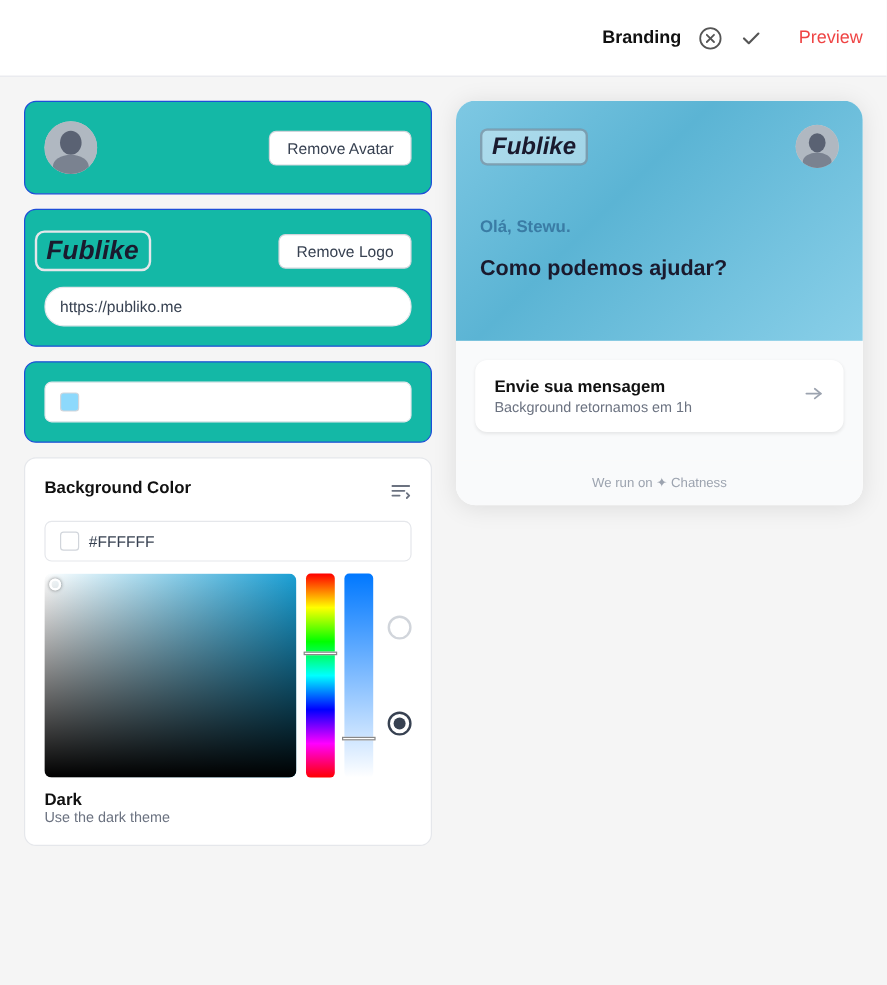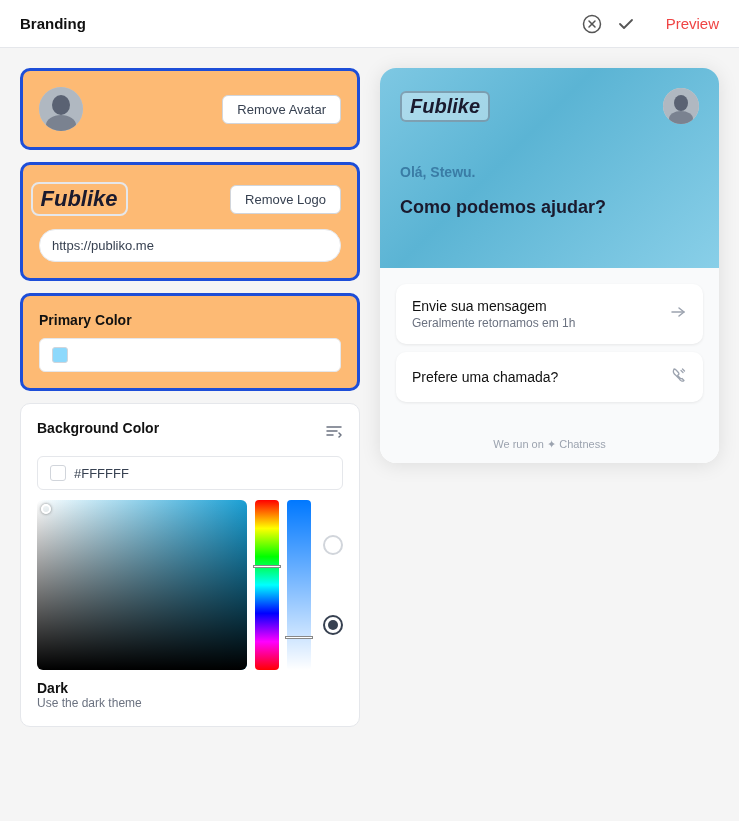--- a/index.html
+++ b/index.html
@@ -10,24 +10,25 @@
       min-height: 821px;
       display: flex;
       flex-direction: column;
     }
 
     
     .header {
       display: flex;
       align-items: center;
       padding: 0 20px;
-      height: 48px;
+      height: 64px;
       background: #fff;
       border-bottom: 1px solid #e5e7eb;
       gap: 12px;
+      text-align: right;
     }
     .header-title {
       font-size: 15px;
       font-weight: 600;
       color: #111;
       flex: 1;
     }
     .header-icons {
       display: flex;
       align-items: center;
@@ -59,23 +60,23 @@
     
     .left-panel {
       width: 340px;
       display: flex;
       flex-direction: column;
       gap: 12px;
       flex-shrink: 0;
     }
 
     .card {
-      background: #fdba74;
+      background: #14b8a6;
       border-radius: 10px;
-      border: 3px solid #1d4ed8;
+      border: 1px solid #1d4ed8;
       padding: 16px;
     }
 
     
     .avatar-card {
       display: flex;
       align-items: center;
       gap: 12px;
     }
     .avatar-img {
@@ -367,21 +368,21 @@
       border-radius: 10px;
       padding: 14px 16px;
       display: flex;
       align-items: center;
       justify-content: space-between;
       margin-bottom: 8px;
       box-shadow: 0 1px 3px rgba(0,0,0,0.08);
     }
     .preview-option-title {
       font-size: 14px;
-      font-weight: 400;
+      font-weight: 700;
       color: #111;
     }
     .preview-option-sub {
       font-size: 12px;
       color: #6b7280;
       margin-top: 2px;
     }
     .preview-icon {
       color: #6b7280;
       font-size: 16px;
@@ -447,21 +448,20 @@
       <div class="logo-row">
         <div class="logo-box">
           <span class="logo-text">Fublike</span>
         </div>
         <button class="remove-btn">Remove Logo</button>
       </div>
       <input class="url-input" value="https://publiko.me" style="">
     </div>
 
     <div class="card">
-      <div class="section-label">Primary Color</div>
       <div class="color-input-row">
         <div class="color-swatch" style="background: #8DD9FC; border: 1px solid #d1d5db;"></div>
       </div>
     </div>
 
     <div class="bg-color-card">
       <div class="section-header">
         <span class="section-label">Background Color</span>
         <span class="section-icon">
           <svg width="18" height="18" viewBox="0 0 18 18" fill="none">
@@ -520,37 +520,27 @@
             </svg>
           </div>
         </div>
         <div class="preview-greeting">Olá, Stewu.</div>
         <div class="preview-question">Como podemos ajudar?</div>
       </div>
       <div class="preview-body">
         <div class="preview-option">
           <div>
             <div class="preview-option-title">Envie sua mensagem</div>
-            <div class="preview-option-sub">Geralmente retornamos em 1h</div>
+            <div class="preview-option-sub">Background retornamos em 1h</div>
           </div>
           <span class="preview-icon">
             <svg width="18" height="18" viewBox="0 0 18 18" fill="none">
               <line x1="3" y1="9" x2="15" y2="9" stroke="#9ca3af" stroke-width="1.5" stroke-linecap="round"></line>
               <polyline points="10,5 15,9 10,13" stroke="#9ca3af" stroke-width="1.5" stroke-linecap="round" stroke-linejoin="round"></polyline>
             </svg>
           </span>
         </div>
-        <div class="preview-option">
-          <div class="preview-option-title">Prefere uma chamada?</div>
-          <span class="preview-icon">
-            <svg width="18" height="18" viewBox="0 0 18 18" fill="none">
-              <path d="M5 3C5 3 4 5 4.5 6.5C5 8 7 9.5 7 9.5L10 12.5C10 12.5 11 14.5 12.5 15C14 15.5 15 14.5 15 14.5L13 12.5C13 12.5 12 13 11.5 12.5L9 10C9 10 8.5 9.5 9 9L10 8C10 8 10 7 8.5 5.5L6.5 3.5C6.5 3.5 6 3 5 3Z" stroke="#9ca3af" stroke-width="1.3" stroke-linejoin="round"></path>
-              <path d="M13.5 3L15.5 5" stroke="#9ca3af" stroke-width="1.3" stroke-linecap="round"></path>
-              <path d="M12 4.5L14 6.5" stroke="#9ca3af" stroke-width="1.3" stroke-linecap="round"></path>
-            </svg>
-          </span>
-        </div>
       </div>
       <div class="preview-footer">We run on ✦ Chatness</div>
     </div>
   </div>
 
 </div>
 
 </body></html>

